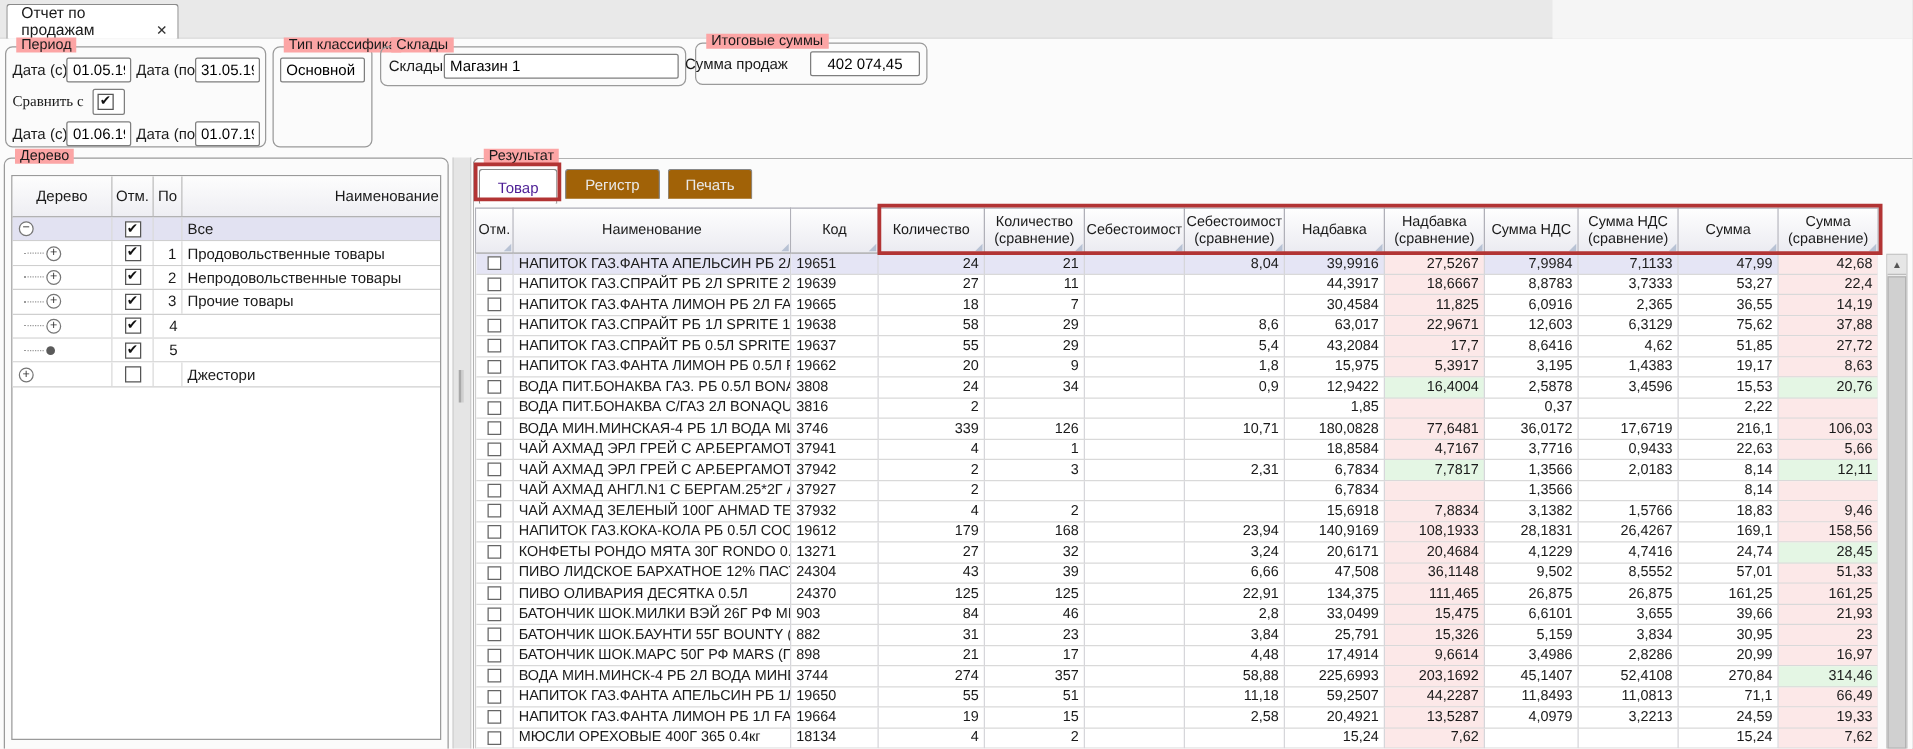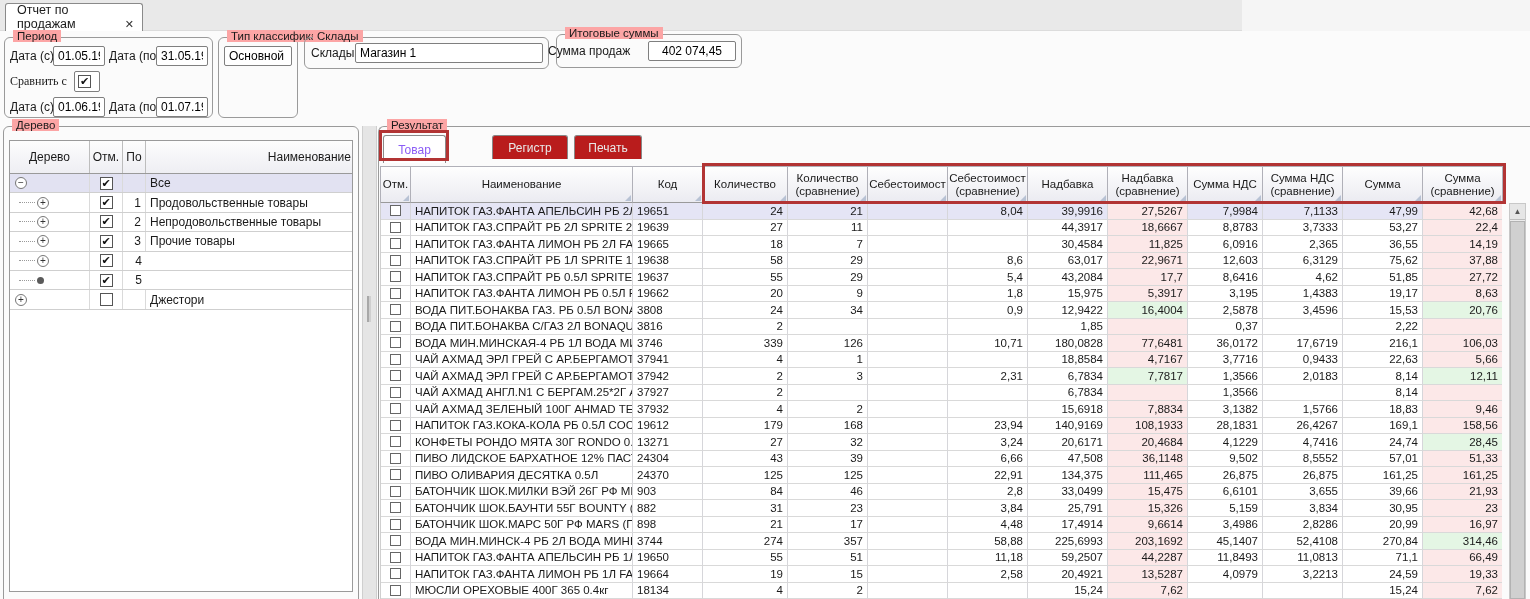--- a/index.html
+++ b/index.html
@@ -41,22 +41,22 @@
   .trow .c-num { justify-content:flex-end; padding-right:4px; }
   .trow .c-cb { justify-content:center; }
   .ticon { display:inline-flex; width:12px; height:12px; border:1px solid #777; border-radius:50%; font-size:10px; line-height:10px; align-items:center; justify-content:center; color:#333; background:#fff; flex:none; }
   .tdot { display:inline-block; width:7px; height:7px; border-radius:50%; background:#5a5a5a; flex:none; }
   .dotline { display:inline-block; width:16px; border-top:1px dotted #9a9a9a; margin:0 2px 0 4px; flex:none; }
   
   .splitter { position:absolute; left:362px; top:126px; width:15px; height:473px; background:#e5e5e5; border-left:1px solid #cfcfcf; border-right:1px solid #cfcfcf; }
   .splitter .grip { position:absolute; left:4px; top:170px; width:2px; height:26px; border-left:2px solid #a8a8a8; border-right:2px solid #cfcfcf; }
   
   .rtab { position:absolute; top:135px; height:24px; border:1px solid #8a8a8a; border-bottom:none; border-radius:3px 3px 0 0; display:flex; align-items:center; justify-content:center; font-size:12px; }
-  .rtab.active { background:#fff; color:#8b5cf6; z-index:2; height:28px; }
-  .rtab.inactive { background:#b91c1c; color:#e9e9e9; border-color:#888;margin-left:40px; }
+  .rtab.active { background:#fff; color:#4c1d95; z-index:2; height:28px; }
+  .rtab.inactive { background:#a16207; color:#e9e9e9; border-color:#888; }
   
   .rt-head { position:absolute; left:380px; top:166px; width:1122px; height:37px; display:grid;
     grid-template-columns:30px 222px 70px 85px 80px 80px 80px 80px 80px 75px 80px 80px 80px; background:#f4f4f8; border-left:1px solid #b0b0b8; }
   .rt-head > div { position:relative; background:linear-gradient(#fefefe,#ebebf1); border-right:1px solid #b0b0b8; border-top:1px solid #b0b0b8; border-bottom:1px solid #9a9a9a;
     display:flex; align-items:center; justify-content:center; text-align:center; font-size:11.5px; line-height:13px; padding:1px 2px; overflow:hidden; }
   .rt-head > div::after { content:""; position:absolute; right:1px; bottom:1px; border-left:6px solid transparent; border-bottom:6px solid #b8c2d4; }
   .rt-body { position:absolute; left:380px; top:203px; width:1122px; height:396px; overflow:hidden; border-left:1px solid #cfcfcf; }
   .rrow { display:grid; grid-template-columns:30px 222px 70px 85px 80px 80px 80px 80px 80px 75px 80px 80px 80px; height:16.5px; background:#fff; }
   .rrow > div { border-right:1px solid #d6d6da; border-bottom:1px solid #d9d9d9; display:flex; align-items:center; overflow:hidden; font-size:11.5px; white-space:nowrap; }
   .rrow .c-check { justify-content:center; }

